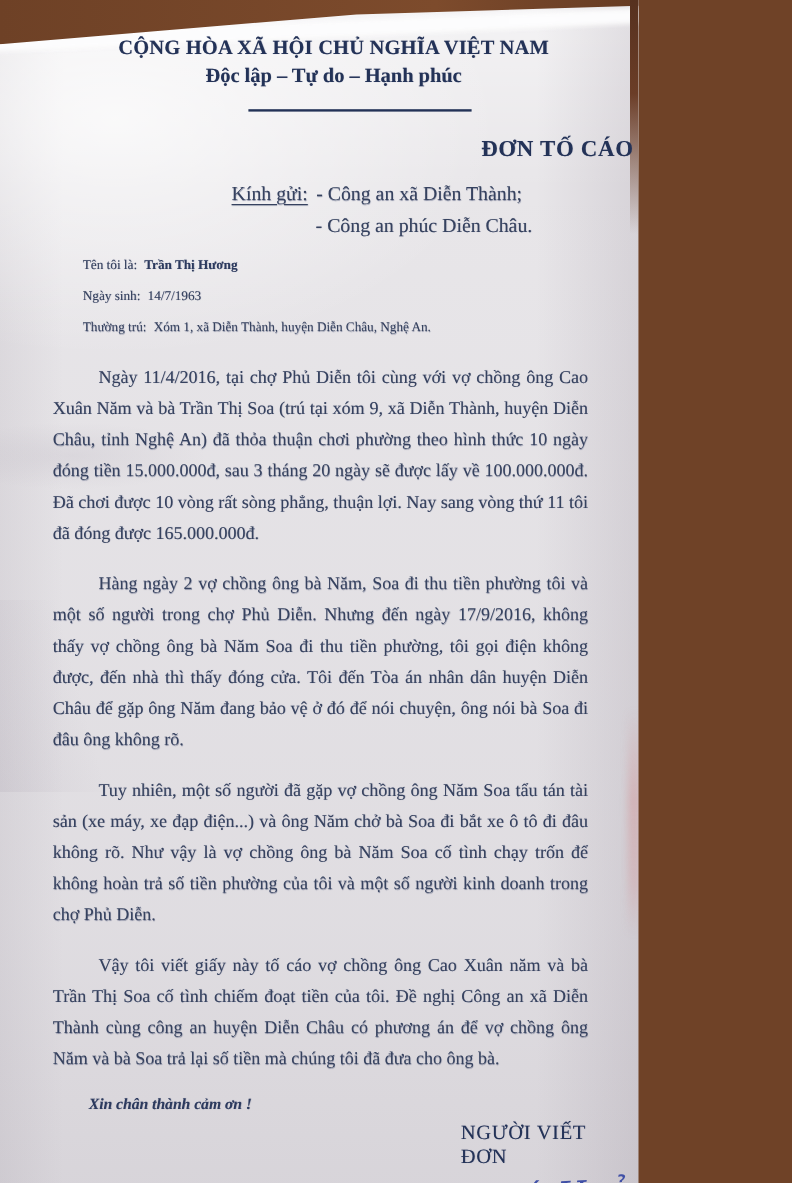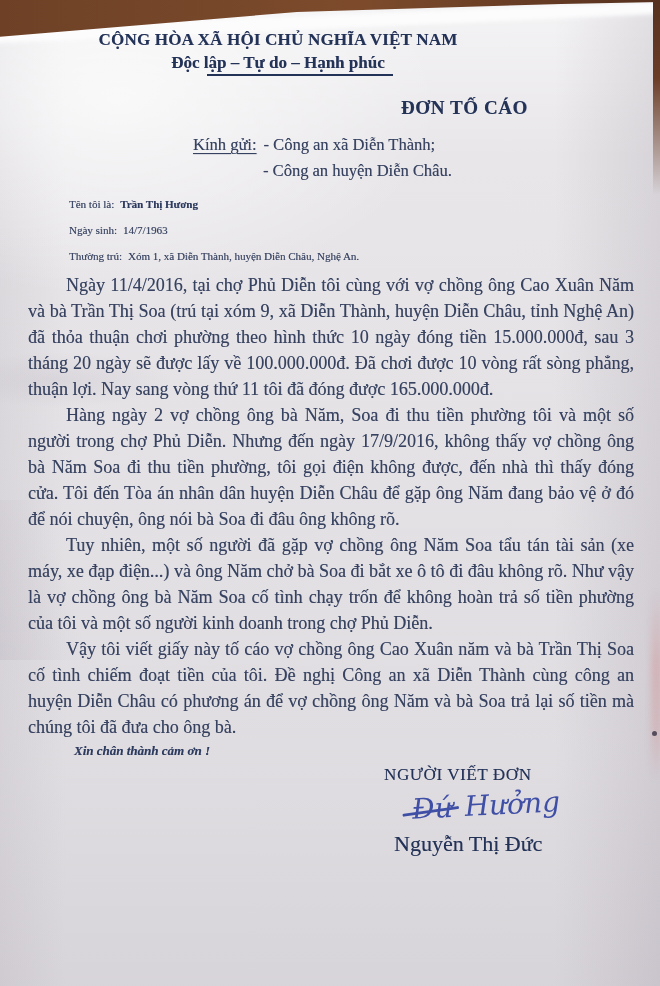--- a/index.html
+++ b/index.html
@@ -1,17 +1,17 @@
 <!DOCTYPE html>
 <html><head>
 <meta charset="utf-8">
 <style>
   html,body{margin:0;padding:0;background:#6f4227;}
   .photo{
-    position:relative;width:660px;height:986px;overflow:hidden;
+    position:relative;width:532px;height:986px;overflow:hidden;
     font-family:"Liberation Serif","DejaVu Serif",serif;
     color:#36425f;
     background:
       radial-gradient(ellipse 520px 320px at 18% 10%, rgba(255,255,255,.7), rgba(255,255,255,0) 62%),
       linear-gradient(to right, rgba(125,115,130,.10), rgba(125,115,130,0) 10%, rgba(125,115,130,0) 84%, rgba(130,118,134,.17)),
       linear-gradient(to bottom, rgba(255,255,255,.55), rgba(255,255,255,0) 16%, rgba(148,140,155,.10) 78%, rgba(150,142,156,.20)),
       #e8e6e9;
   }
   
   .backdrop-top{
@@ -40,31 +40,31 @@
   .crease1{position:absolute;left:0;top:320px;width:200px;height:120px;z-index:1;
     background:radial-gradient(ellipse 160px 40px at 30% 50%,rgba(140,130,150,.12),rgba(140,130,150,0) 70%);}
   .crease2{position:absolute;left:0;top:500px;width:120px;height:160px;z-index:1;
     background:linear-gradient(75deg,rgba(150,140,158,.14),rgba(150,140,158,0) 55%);}
 
   
   .sheet{position:absolute;inset:0;padding:30px 26px 0 28px;z-index:5;
     text-shadow:0.3px 0.3px 0.6px rgba(44,56,95,.45);}
   .nat-header{width:500px;text-align:center;color:#233257;}
   .nh1{font-weight:bold;font-size:17px;letter-spacing:.2px;}
-  .nh2{display:inline-block;position:relative;font-weight:bold;font-size:17px;margin-top:3px;padding-bottom:3px;}
+  .nh2{display:inline-block;position:relative;font-weight:bold;font-size:17px;margin-top:3px;padding-bottom:20px;}
   .nh2::after{content:"";position:absolute;left:36px;right:-8px;bottom:0;height:2px;background:#233257;}
   .doc-title{width:500px;text-align:right;margin-top:21px;font-weight:bold;font-size:19px;letter-spacing:.6px;color:#233257;}
   .salutation{margin-left:165px;margin-top:13px;font-size:16.5px;line-height:26px;}
   .sal-label{text-decoration:underline;text-underline-offset:3px;margin-right:7px;}
   .sal-line2{padding-left:70px;}
   .info{margin-top:7px;padding-left:41px;font-size:11px;line-height:26px;}
   .info-label{margin-right:6px;}
   .info-name{font-weight:bold;color:#2c3a5e;}
   .body-text{margin-top:3px;}
-  .para{margin:0;text-align:justify;text-indent:38px;font-size:18px;line-height:26px;}
+  .para{margin:16px;text-align:justify;text-indent:38px;font-size:15px;line-height:26px;}
   .closing{margin-top:3px;padding-left:46px;font-weight:bold;font-style:italic;font-size:13px;color:#2c3a5e;}
   .sig-heading{margin-top:6px;margin-left:356px;font-weight:normal;font-size:17px;letter-spacing:.6px;color:#233257;width:fit-content;}
   .sig-hand{margin-top:4px;margin-left:384px;width:fit-content;
     font-family:"DejaVu Serif",serif;font-style:italic;font-size:28px;color:#3f4fa6;
     transform:rotate(-3deg);text-shadow:none;}
   .struck{position:relative;margin-right:12px;}
   .struck::after{content:"";position:absolute;left:-10px;right:-6px;top:54%;height:2.5px;background:#3f4fa6;transform:rotate(-5deg);border-radius:2px;}
   .sig-name{margin-top:9px;margin-left:366px;font-weight:normal;font-size:22px;color:#233257;width:fit-content;}
 </style>
 </head>
@@ -87,21 +87,21 @@
         <span class="nh2">Độc lập – Tự do – Hạnh phúc</span>
       </div>
     </div>
 
     <div class="doc-title">ĐƠN TỐ CÁO</div>
 
     <div class="salutation">
       <div class="sal-line1">
         <span class="sal-label">Kính gửi:</span><span>- Công an xã Diễn Thành;</span>
       </div>
-      <div class="sal-line2">- Công an huyện Diễn Châu.</div>
+      <div class="sal-line2">- Công an phúc Diễn Châu.</div>
     </div>
 
     <div class="info">
       <div>
         <span class="info-label">Tên tôi là:</span><span class="info-name">Trần Thị Hương</span>
       </div>
       <div>
         <span class="info-label">Ngày sinh:</span><span>14/7/1963</span>
       </div>
       <div>

